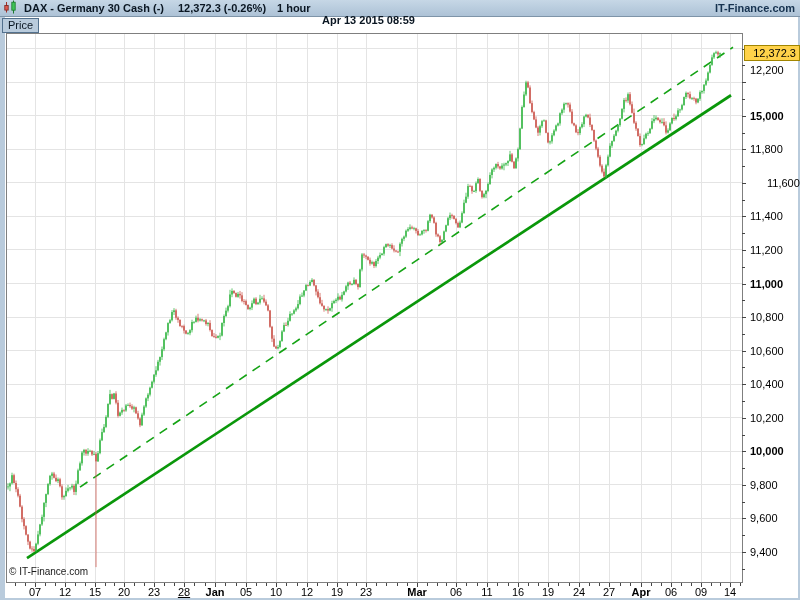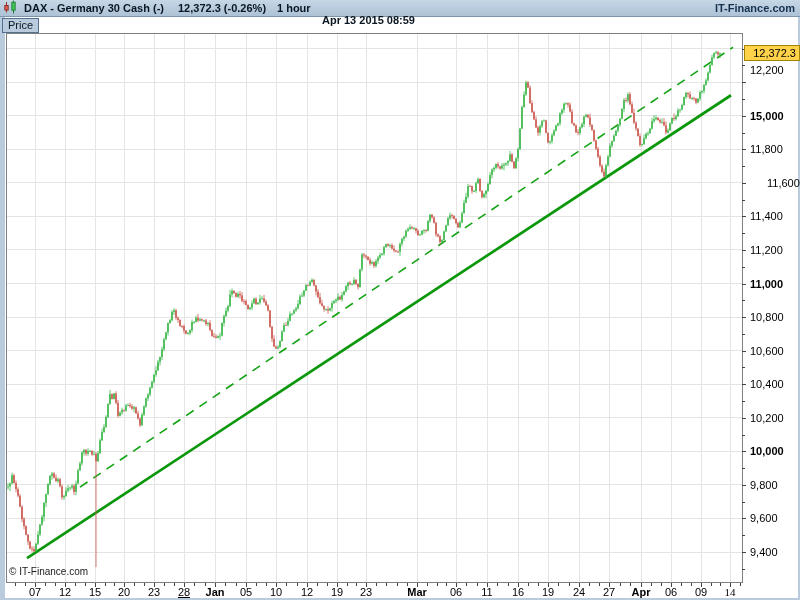--- a/index.html
+++ b/index.html
@@ -957,15 +957,15 @@
     <div class="xlabel" style="left: 573px;">24</div>
     <div class="xtick" style="left: 603px; height: 4px;"></div>
     <div class="xlabel" style="left: 603px;">27</div>
     <div class="xtick" style="left: 635px; height: 4px;"></div>
     <div class="xlabel bold" style="left: 635px;">Apr</div>
     <div class="xtick" style="left: 665px; height: 4px;"></div>
     <div class="xlabel" style="left: 665px;">06</div>
     <div class="xtick" style="left: 695px; height: 4px;"></div>
     <div class="xlabel" style="left: 695px;">09</div>
     <div class="xtick" style="left: 724px; height: 4px;"></div>
-    <div class="xlabel" style="left: 724px; font-family: Liberation Serif, serif;">14</div>
+    <div class="xlabel" style="left: 724px;">14</div>
   </div>
 <div class="pricetag" style="background: rgb(255, 210, 74); border: 1px solid rgb(161, 133, 0); top: 45px;">12,372.3</div>
 
 </body></html>

